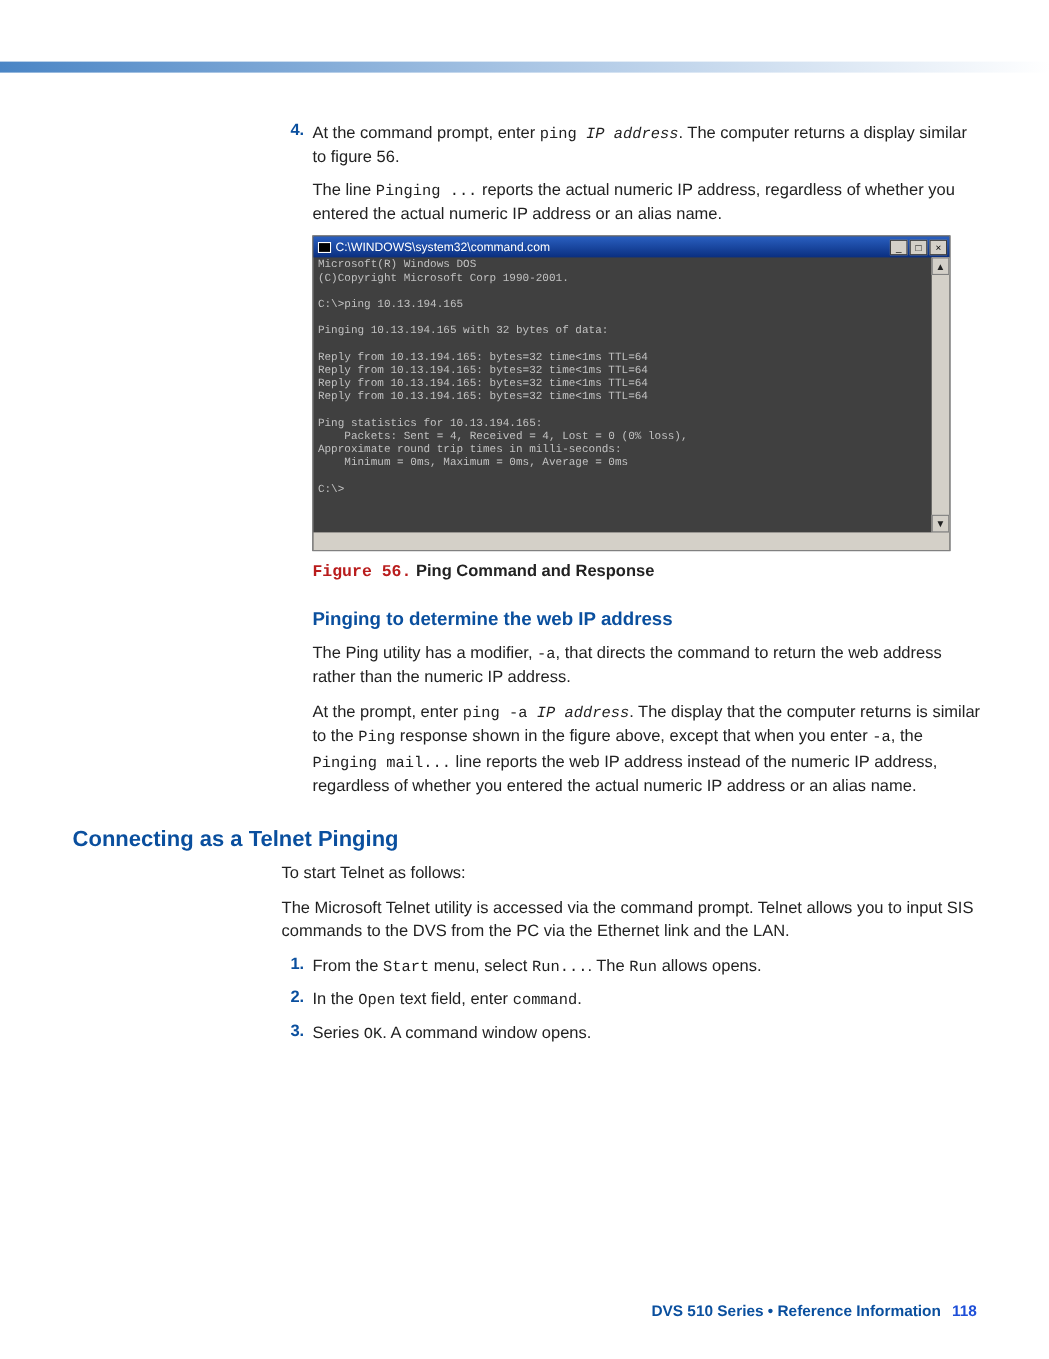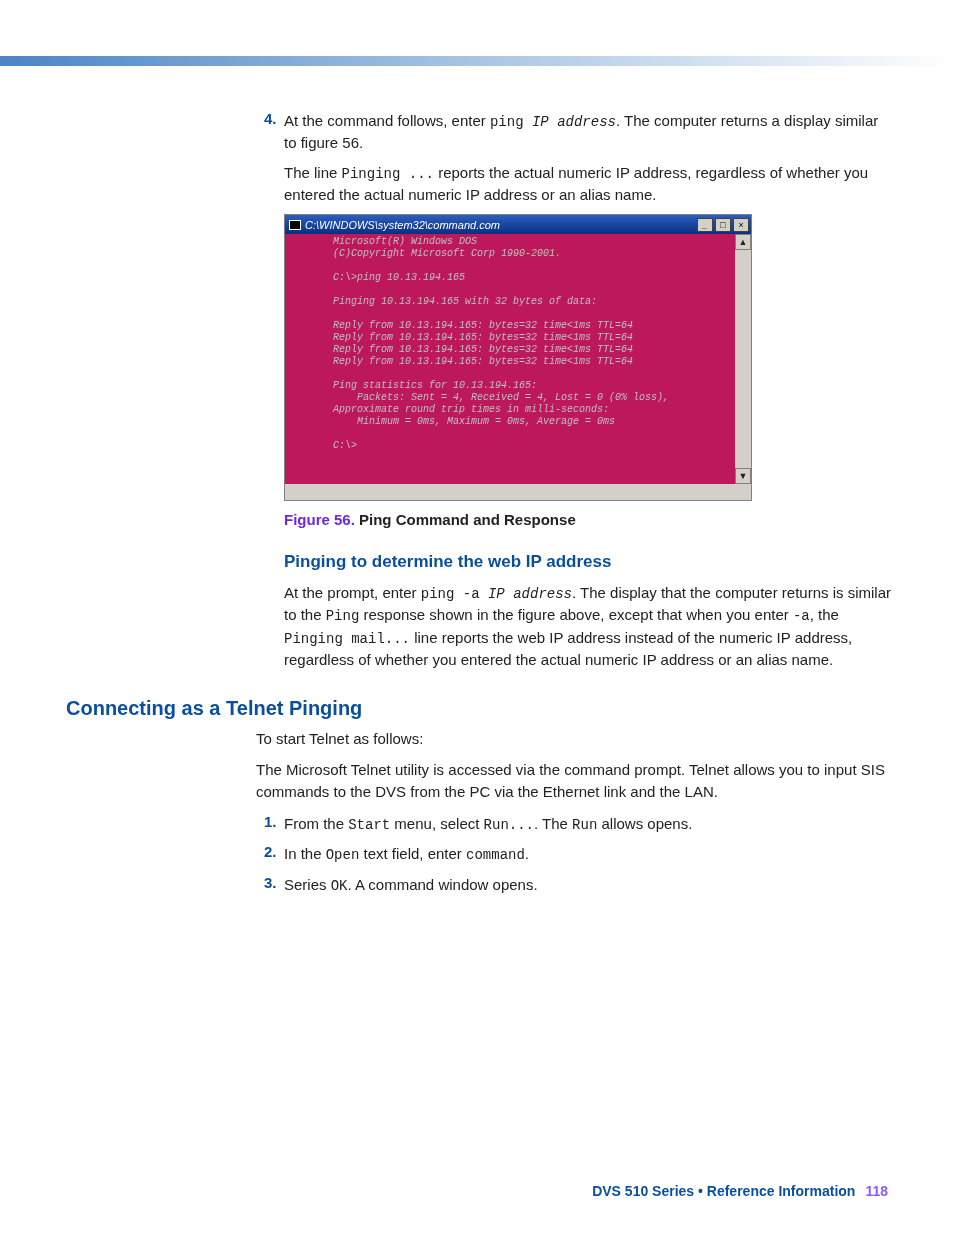--- a/index.html
+++ b/index.html
@@ -31,93 +31,91 @@
     padding-left: 8px;
   }
   .step-indent { margin-left: 140px; }
   .step-body { flex: 1; line-height: 1.45; }
   p.para { line-height: 1.45; margin-bottom: 10px; }
   .mono { font-family: "Consolas","Courier New",monospace; font-size: 14px; }
   .mono-i { font-family: "Consolas","Courier New",monospace; font-style: italic; font-size: 14px; }
   .mono-b { font-family: "Consolas","Courier New",monospace; font-weight: 400; font-size: 14px; }
   .fig-wrap { margin: 6px 0 10px 28px; }
   .cmdwin {
-    width: 468px;
+    width: 580px;
     border: 1px solid #808080;
-    background: #be185d;
-    font-style: italic;
+    background: #404040;
   }
   .cmdwin-title {
     height: 19px;
     background: linear-gradient(to bottom,#2a5fc0,#0a2f80);
     display: flex; align-items: center;
     color: #fff; font-size: 11px;
     padding-left: 4px;
     justify-content: space-between;
   }
   .cmdwin-title .icons { display:flex; gap:2px; padding-right:2px;}
   .win-btn {
     width:16px; height:14px; background:#d4d0c8;
     border:1px solid #404040; font-size:9px; line-height:12px;
     text-align:center; color:#000;
   }
   .cmdwin-body {
     display:flex;
-    padding-left:44px;
   }
   .cmdwin-text {
     flex:1;
     color:#c0c0c0;
     font-family:"Lucida Console","Courier New",monospace;
     font-size:10px;
     line-height:12px;
     white-space:pre;
     padding:2px 4px;
     min-height: 250px;
   }
   .cmdwin-vscroll {
     width:16px; background:#d4d0c8;
     display:flex; flex-direction:column; justify-content:space-between;
   }
   .sbtn { height:16px; background:#d4d0c8; border:1px solid #808080; font-size:9px; text-align:center; line-height:14px;}
   .cmdwin-hscroll {
     height:16px; background:#d4d0c8;
   }
   .fig-caption { margin: 10px 0 24px 28px; font-size: 15px;}
-  .fig-caption .label { color:#6d28d9; font-weight:700; }
+  .fig-caption .label { color:#b91c1c; font-weight:700;font-family:Liberation Mono, monospace; }
   .h3 {
     color:#0a4f9e; font-weight:700; font-size:17px;
     margin: 10px 0 10px 28px;
   }
   .sec-body { margin-left:28px; }
   .h2 {
     color:#0a4f9e; font-weight:700; font-size:20px;
     margin: 26px 0 8px -50px;
   }
   .footer {
     position:absolute;
     bottom:36px; right:66px;
     font-size:14px;
   }
   .footer .prod { color:#0a4f9e; font-weight:700;text-align:right; }
   .footer .sec { color:#0a4f9e; font-weight:700; }
-  .footer .page { color:#8b5cf6; font-weight:700; margin-left:10px;}
+  .footer .page { color:#1d4ed8; font-weight:700; margin-left:10px;}
 </style>
 </head>
 <body>
 
 <div class="topbar"></div>
 
 <div class="content">
 
   <div class="step-indent">
     <div class="step-row">
       <div class="step-num">4.</div>
       <div class="step-body">
-        <span>At the command follows, enter </span><span class="mono">ping </span><span class="mono-i">IP address</span><span>. The computer returns a display similar to figure 56.</span>
+        <span>At the command prompt, enter </span><span class="mono">ping </span><span class="mono-i">IP address</span><span>. The computer returns a display similar to figure 56.</span>
       </div>
     </div>
     <div class="step-row">
       <div class="step-num"></div>
       <div class="step-body">
         <span>The line </span><span class="mono">Pinging ...</span><span> reports the actual numeric IP address, regardless of whether you entered the actual numeric IP address or an alias name.</span>
       </div>
     </div>
 
     <div class="fig-wrap">
@@ -162,20 +160,23 @@
     </div>
 
     <div class="fig-caption">
       <span class="label">Figure 56.</span><b>  Ping Command and Response</b>
     </div>
 
     <div class="h3">Pinging to determine the web IP address</div>
 
     <div class="sec-body">
       <p class="para">
+        <span>The Ping utility has a modifier, </span><span class="mono">-a</span><span>, that directs the command to return the web address rather than the numeric IP address.</span>
+      </p>
+      <p class="para">
         <span>At the prompt, enter </span><span class="mono">ping -a </span><span class="mono-i">IP address</span><span>. The display that the computer returns is similar to the </span><span class="mono">Ping</span><span> response shown in the figure above, except that when you enter </span><span class="mono">-a</span><span>, the </span><span class="mono">Pinging mail...</span><span> line reports the web IP address instead of the numeric IP address, regardless of whether you entered the actual numeric IP address or an alias name.</span>
       </p>
     </div>
   </div>
 
   <div class="h2">Connecting as a Telnet Pinging</div>
 
   <div class="step-indent">
     <div class="sec-body" style="margin-left:0;">
       <p class="para">To start Telnet as follows:</p>

